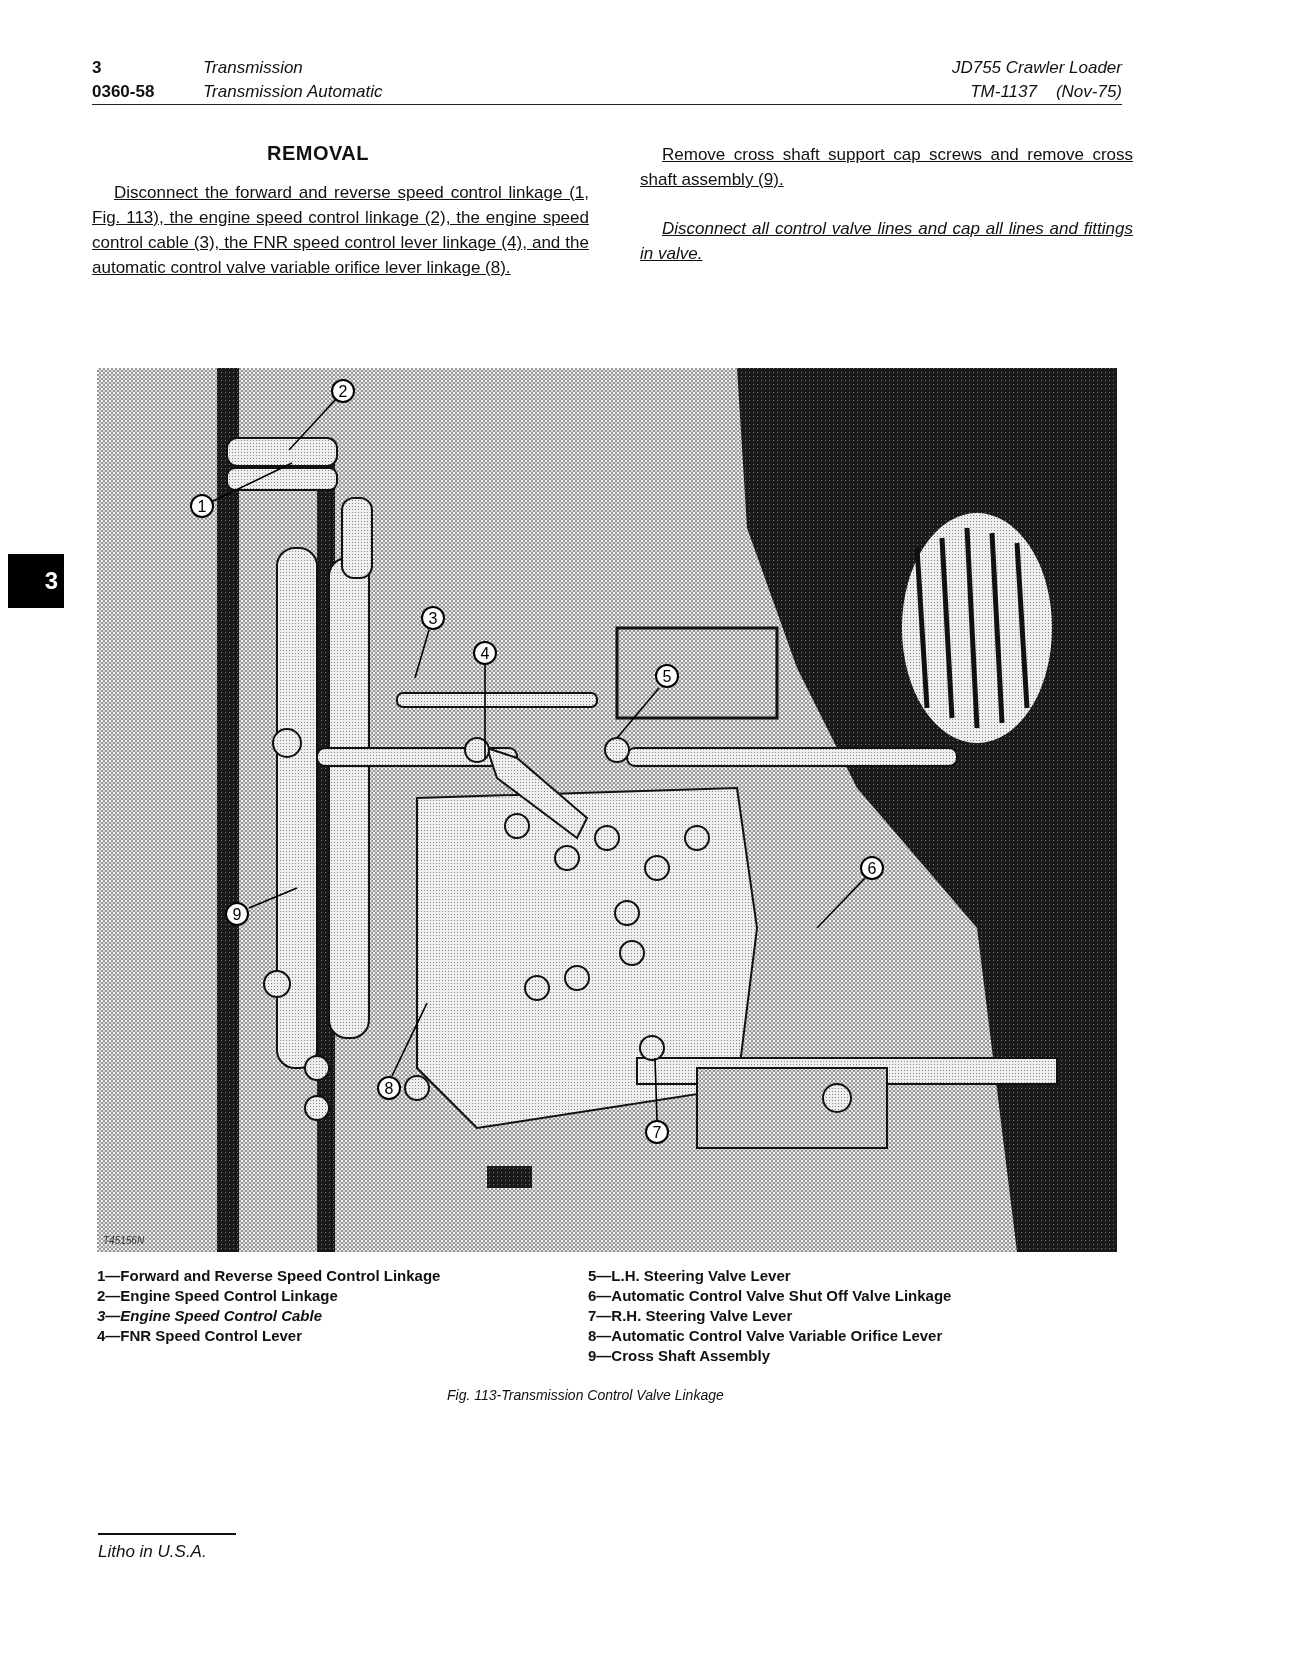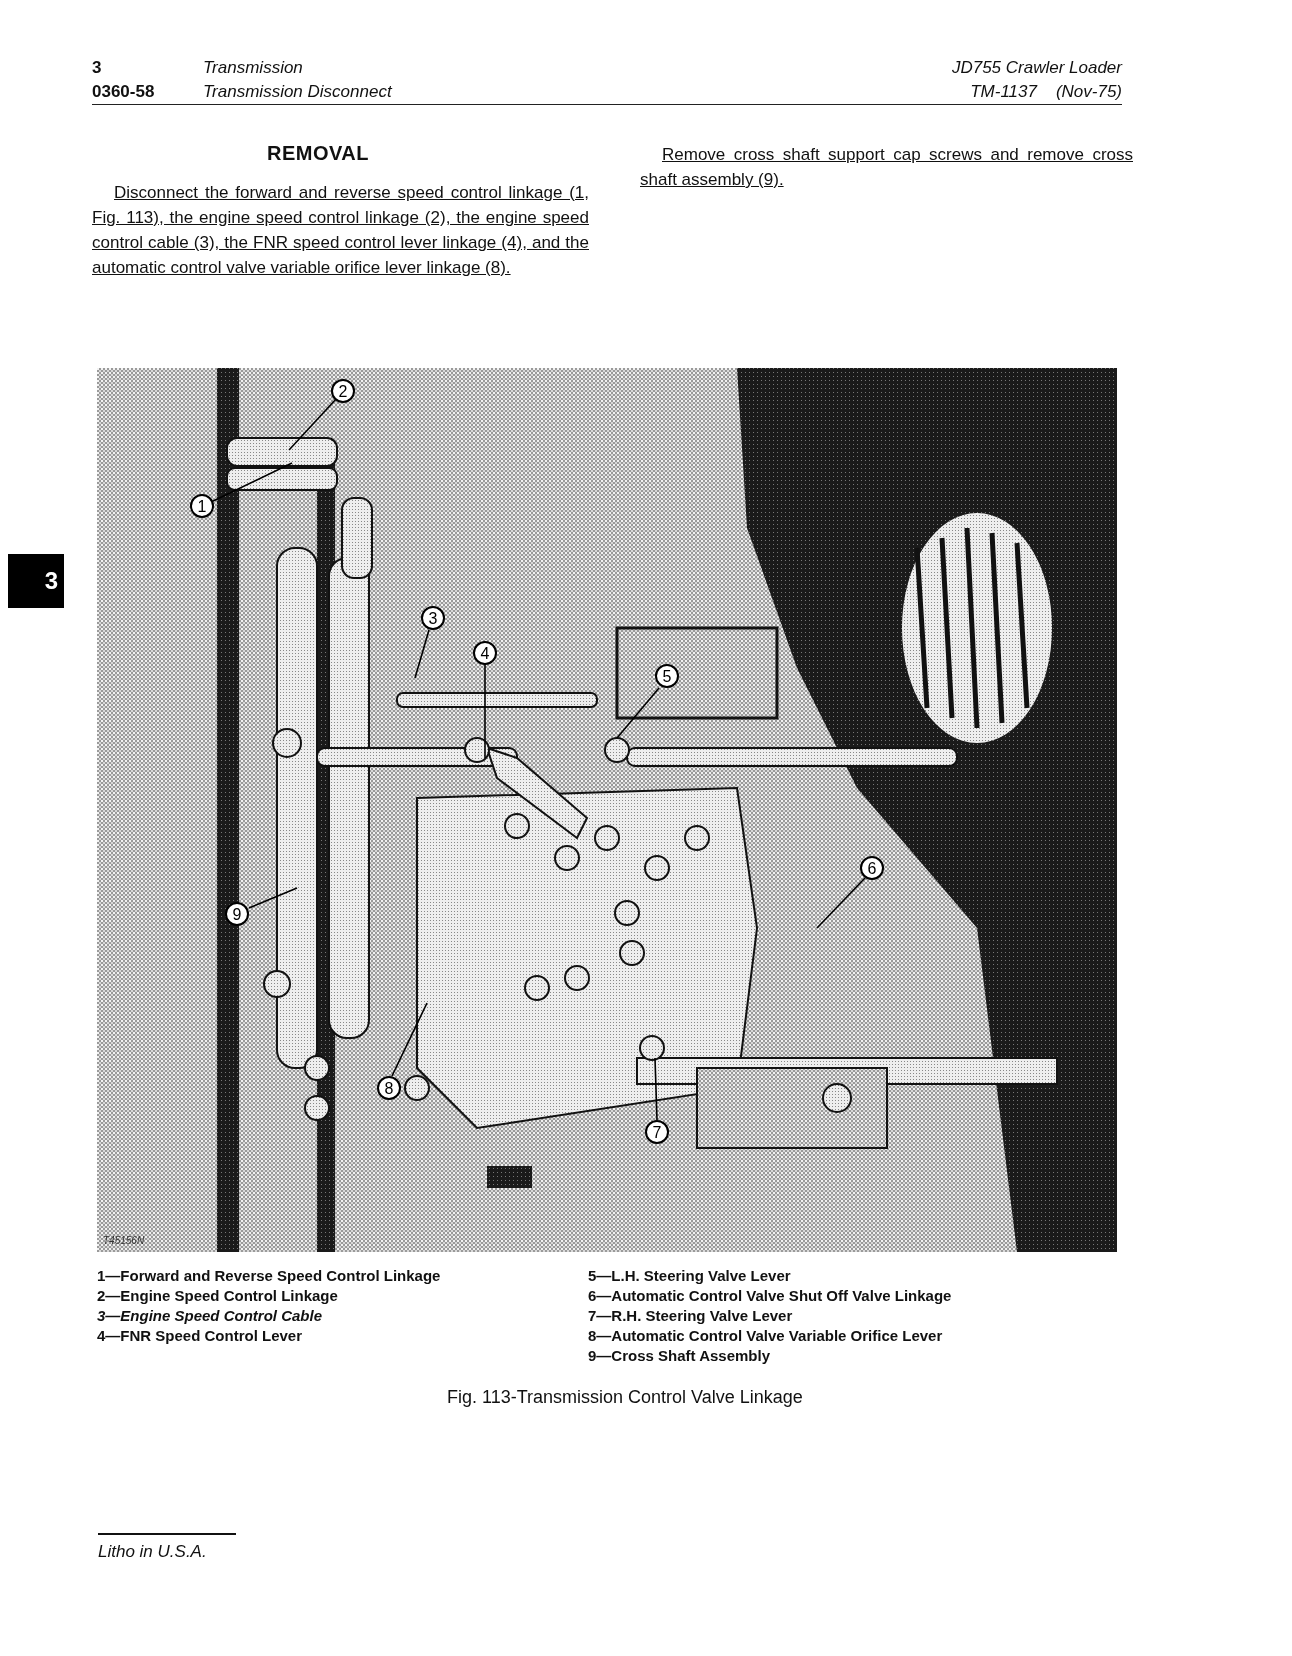--- a/index.html
+++ b/index.html
@@ -12,50 +12,51 @@
   .title { font-weight: bold; font-size: 20px; letter-spacing: 0.5px; }
   .para { font-size: 17px; line-height: 25px; text-align: justify; text-decoration: underline; }
   .para p { margin: 0 0 24px 0; text-indent: 22px; }
   .para p.it { font-style: italic; }
   .tab { position: absolute; left: 8px; top: 554px; width: 56px; height: 54px; background: #000; color: #fff; font-weight: bold; font-size: 24px; display: flex; align-items: center; justify-content: flex-end; padding-right: 6px; box-sizing: border-box; }
   .figure { position: absolute; left: 97px; top: 368px; width: 1020px; height: 884px; overflow: hidden; background: #8a8a8a; }
   .figure svg { display: block; }
   .legend { font-size: 15px; line-height: 20px; font-weight: bold; }
   .legend div { white-space: nowrap; }
   .legend .it { font-style: italic; }
-  .caption { font-size: 18px; }
+  .caption { font-size: 14px; font-style: italic; }
   .foot-rule { position: absolute; left: 98px; top: 1533px; width: 138px; height: 2px; background: #111; }
   .foot { font-size: 17px; font-style: italic; }
   .callout circle { fill: #fff; stroke: #000; stroke-width: 2; }
   .callout text { font-family: "Liberation Sans", sans-serif; font-size: 16px; text-anchor: middle; dominant-baseline: central; fill: #000; }
   .callout line { stroke: #000; stroke-width: 1.6; }
 </style>
 </head>
 <body>
 
 <div class="abs hdr hdr-num" style="left:92px;top:56px;">3</div>
 <div class="abs hdr hdr-it" style="left:203px;top:56px;">Transmission</div>
 <div class="abs hdr hdr-num" style="left:92px;top:80px;">0360-58</div>
-<div class="abs hdr hdr-it" style="left:203px;top:80px;">Transmission Disconnect</div>
+<div class="abs hdr hdr-it" style="left:203px;top:80px;">Transmission Automatic</div>
 <div class="abs hdr hdr-it" style="right:170px;top:56px;text-align:right;">JD755 Crawler Loader</div>
 <div class="abs hdr hdr-it" style="right:170px;top:80px;text-align:left;word-spacing:0;">
   <span>TM-1137</span>&nbsp;&nbsp;&nbsp;&nbsp;<span>(Nov-75)</span>
 </div>
 <div class="hdr-rule"></div>
 
 <div class="tab">
     <span>3</span>
   </div>
 
 <div class="abs title" style="left:267px;top:142px;">REMOVAL</div>
 <div class="abs para" style="left:92px;top:180px;width:497px;">
   <p>Disconnect the forward and reverse speed control linkage (1, Fig. 113), the engine speed control linkage (2), the engine speed control cable (3), the FNR speed control lever linkage (4), and the automatic control valve variable orifice lever linkage (8).</p>
 </div>
 <div class="abs para" style="left:640px;top:142px;width:493px;">
   <p>Remove cross shaft support cap screws and remove cross shaft assembly (9).</p>
+  <p class="it">Disconnect all control valve lines and cap all lines and fittings in valve.</p>
 </div>
 
 <div class="figure">
   <svg width="1020" height="884" viewBox="0 0 1020 884" xmlns="http://www.w3.org/2000/svg">
     <defs>
       <pattern id="ht" width="4" height="4" patternUnits="userSpaceOnUse">
         <rect width="4" height="4" fill="#9a9a9a"></rect>
         <rect width="2" height="2" fill="#f2f2f2"></rect>
         <rect x="2" y="2" width="2" height="2" fill="#d8d8d8"></rect>
       </pattern>

